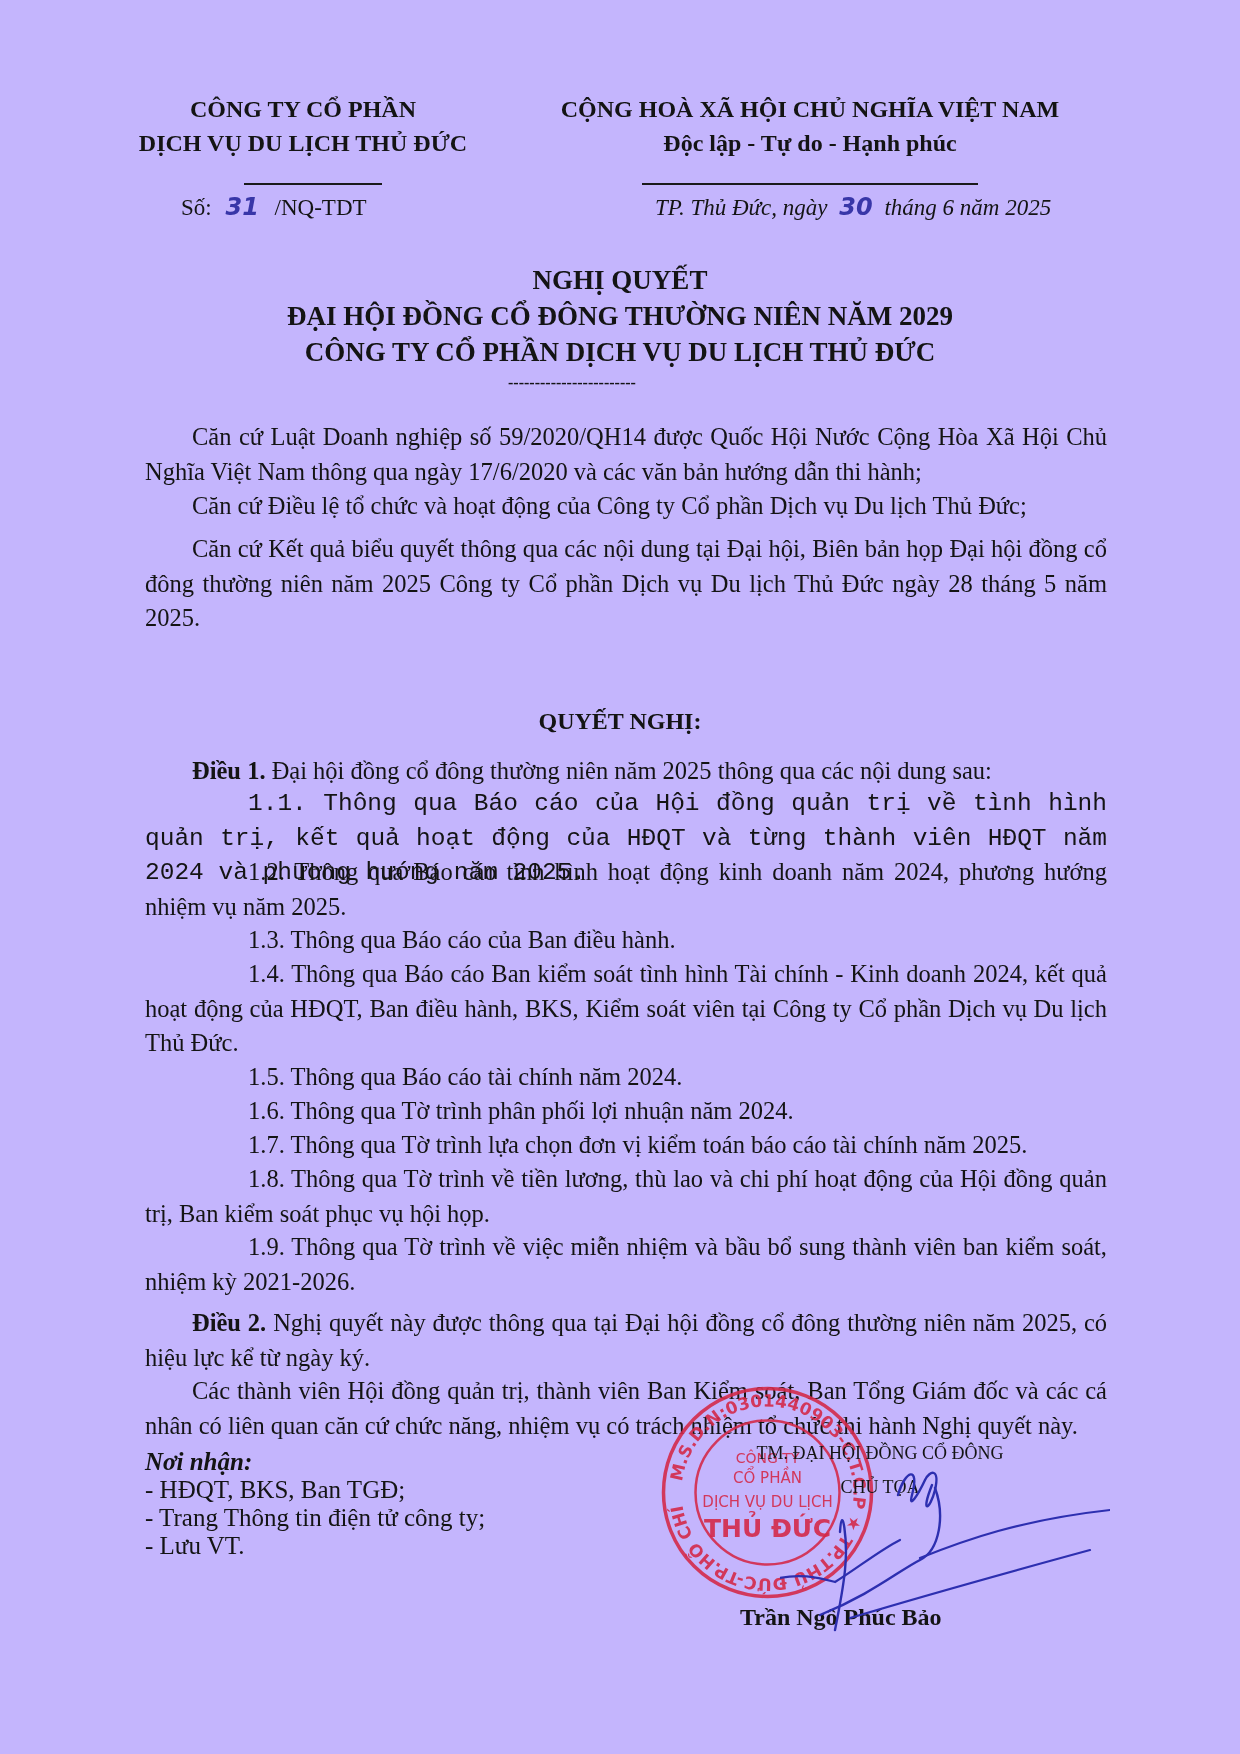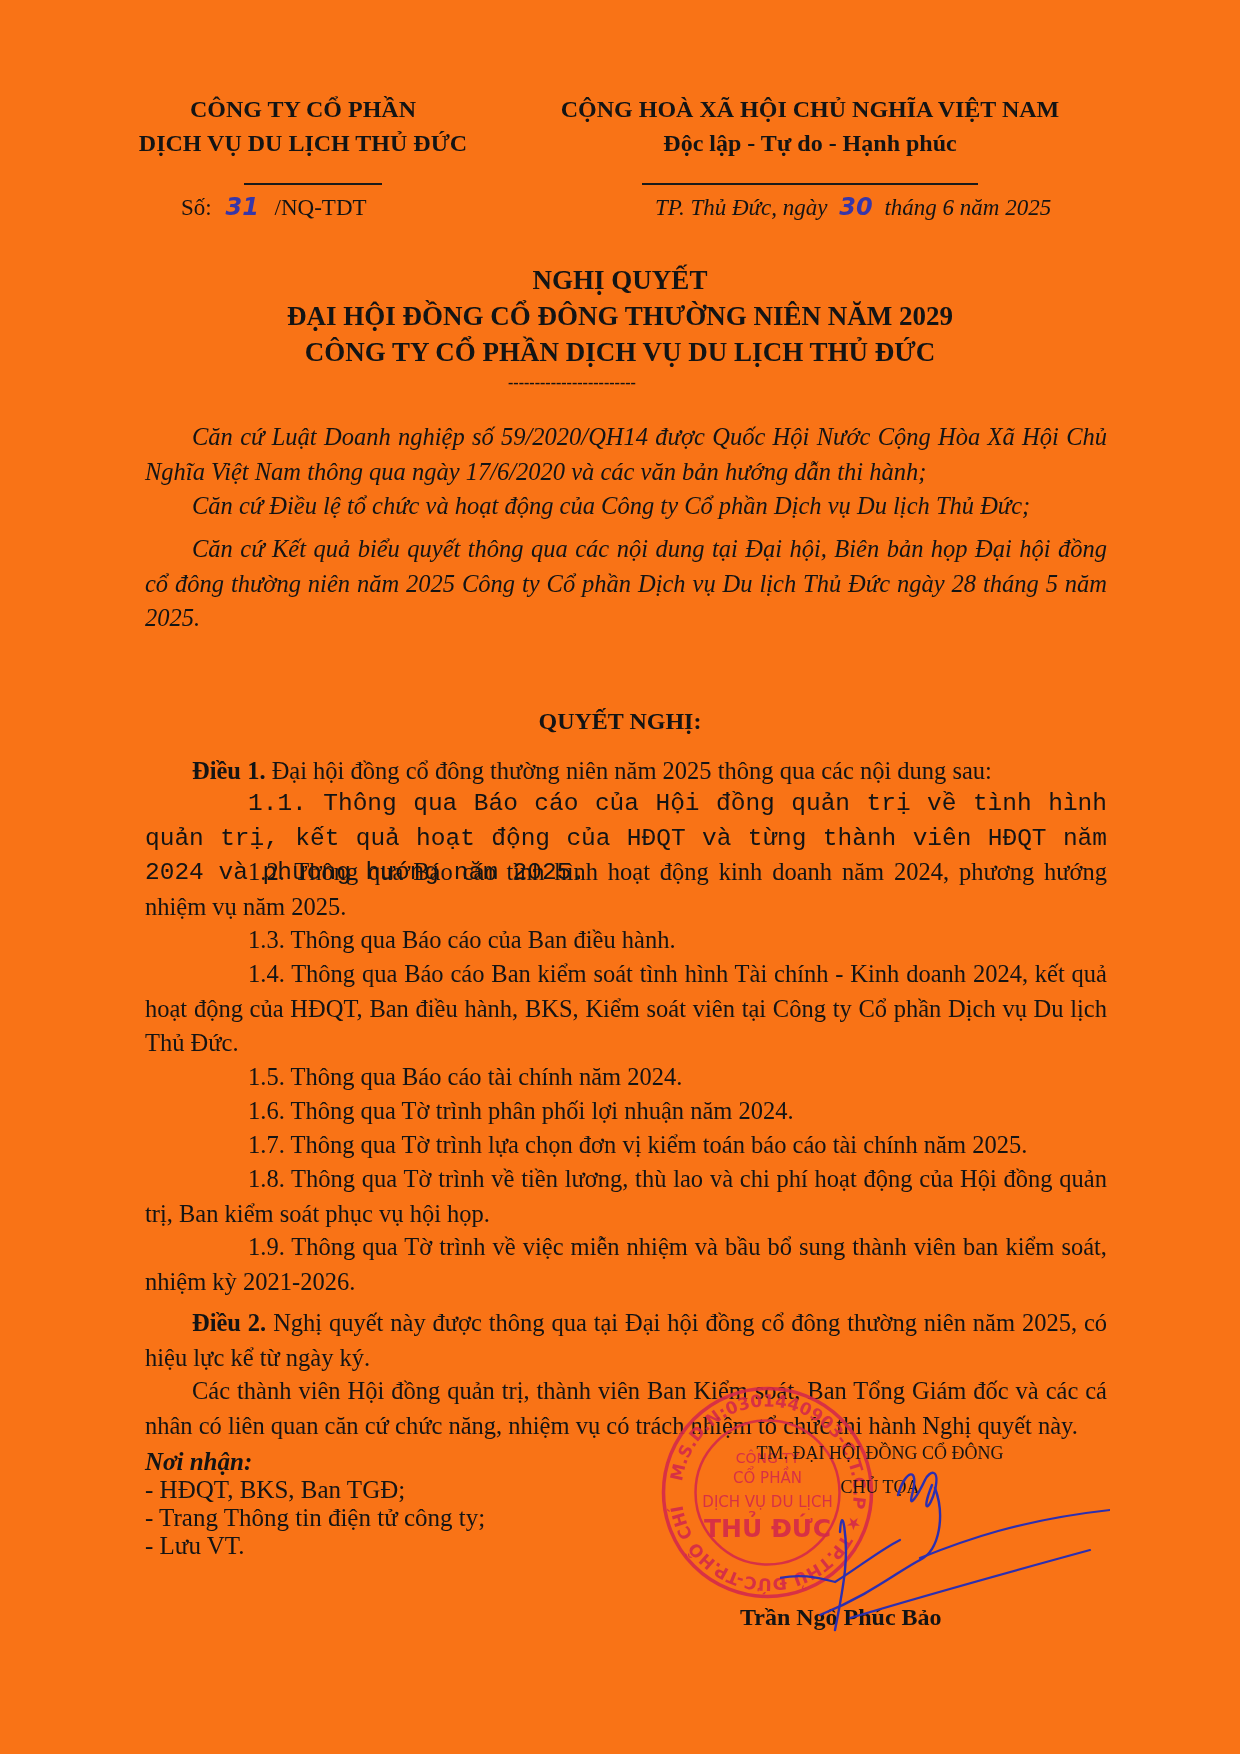--- a/index.html
+++ b/index.html
@@ -1,17 +1,17 @@
 <!DOCTYPE html>
 <html><head>
   <meta charset="utf-8">
   <style>
     html, body { margin: 0; padding: 0; background: #ffffff; }
     body { width: 1240px; height: 1754px; position: relative; overflow: hidden; color: #141414; }
-    .page { position: absolute; left: 0; top: 0; width: 1240px; height: 1754px; background: #f97316; }
+    .page { position: absolute; left: 0; top: 0; width: 1240px; height: 1754px; background: #c4b5fd; }
 
     .serif { font-family: "Liberation Serif", "DejaVu Serif", serif; }
     .cond { font-family: "Liberation Serif", "DejaVu Serif", serif; }
 
     
     .hdr-left { position: absolute; left: 118px; top: 92px; width: 370px; text-align: center; font-weight: bold; font-size: 24px; line-height: 34px; }
     .hdr-right { position: absolute; left: 520px; top: 92px; width: 580px; text-align: center; font-weight: bold; font-size: 24px; line-height: 34px; }
     .hdr-left .ul { display: inline-block; width: 138px; height: 2px; background: #1a1a1a; margin-top: -2px; position: relative; left: 10px; }
     .hdr-right .ul { display: inline-block; width: 336px; height: 2px; background: #1a1a1a; margin-top: -2px; }
     .line { display: block; }
@@ -19,21 +19,21 @@
     .so-line { position: absolute; left: 181px; top: 193px; font-size: 23px; }
     .hand { font-family: "DejaVu Sans", sans-serif; font-style: italic; color: #3836a8; font-size: 24px; font-weight: bold; }
     .date-line { position: absolute; left: 655px; top: 193px; font-size: 23px; font-style: italic; }
 
     
     .title { position: absolute; left: 0; width: 1240px; text-align: center; font-weight: bold; font-size: 27px; line-height: 36px; top: 262px; }
     .dashes { position: absolute; left: 508px; top: 374px; font-weight: bold; font-size: 16px; letter-spacing: 0px; }
 
     
     .para { position: absolute; left: 145px; width: 962px; font-size: 24.5px; line-height: 34.5px; text-align: justify; }
-    .italic { font-style: italic; }
+    .italic { }
     .indent { text-indent: 47px; }
     .indent2 { text-indent: 103px; }
 
     .qn { position: absolute; left: 0; width: 1240px; text-align: center; font-weight: bold; font-size: 24px; top: 708px; }
 
     .article { font-weight: bold; }
 
     
     .recip { position: absolute; left: 145px; top: 1448px; font-size: 25px; line-height: 28px; }
     .recip .head { font-weight: bold; font-style: italic; }

